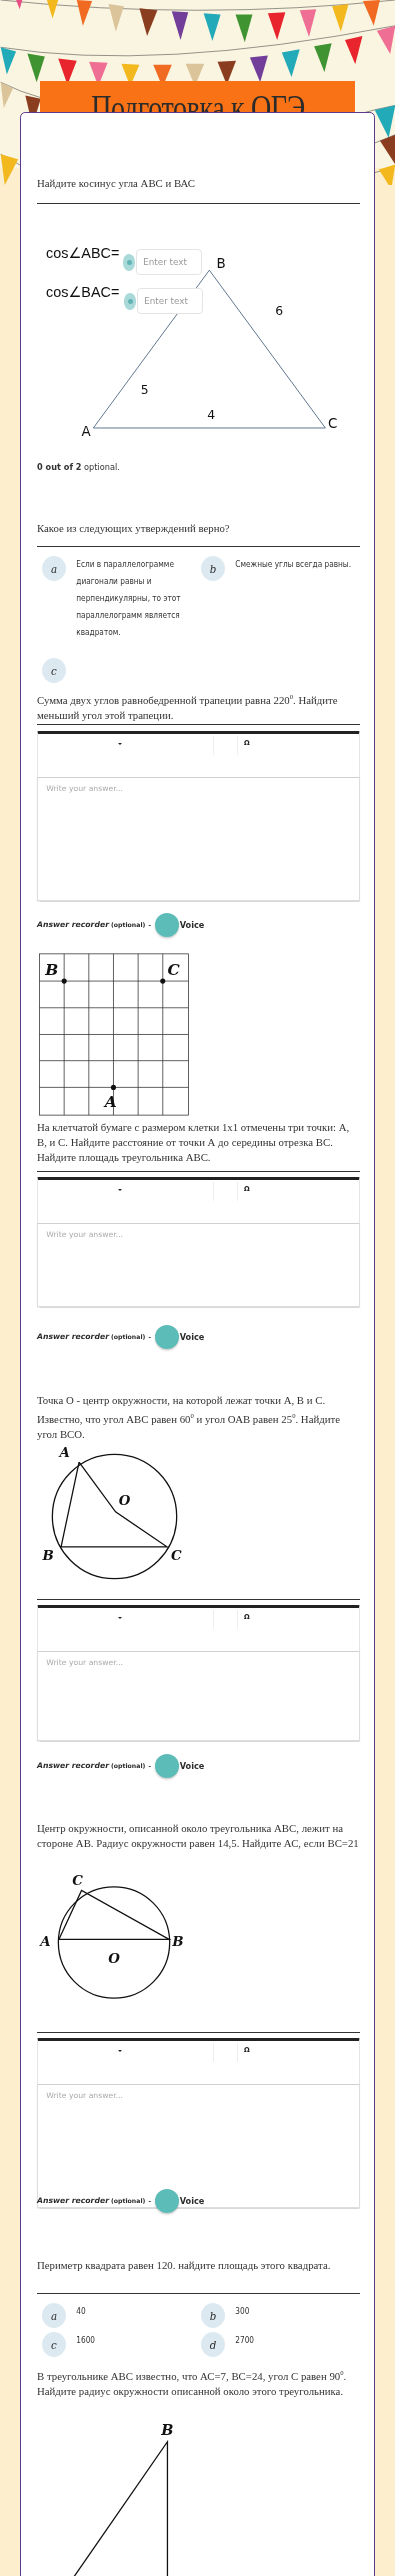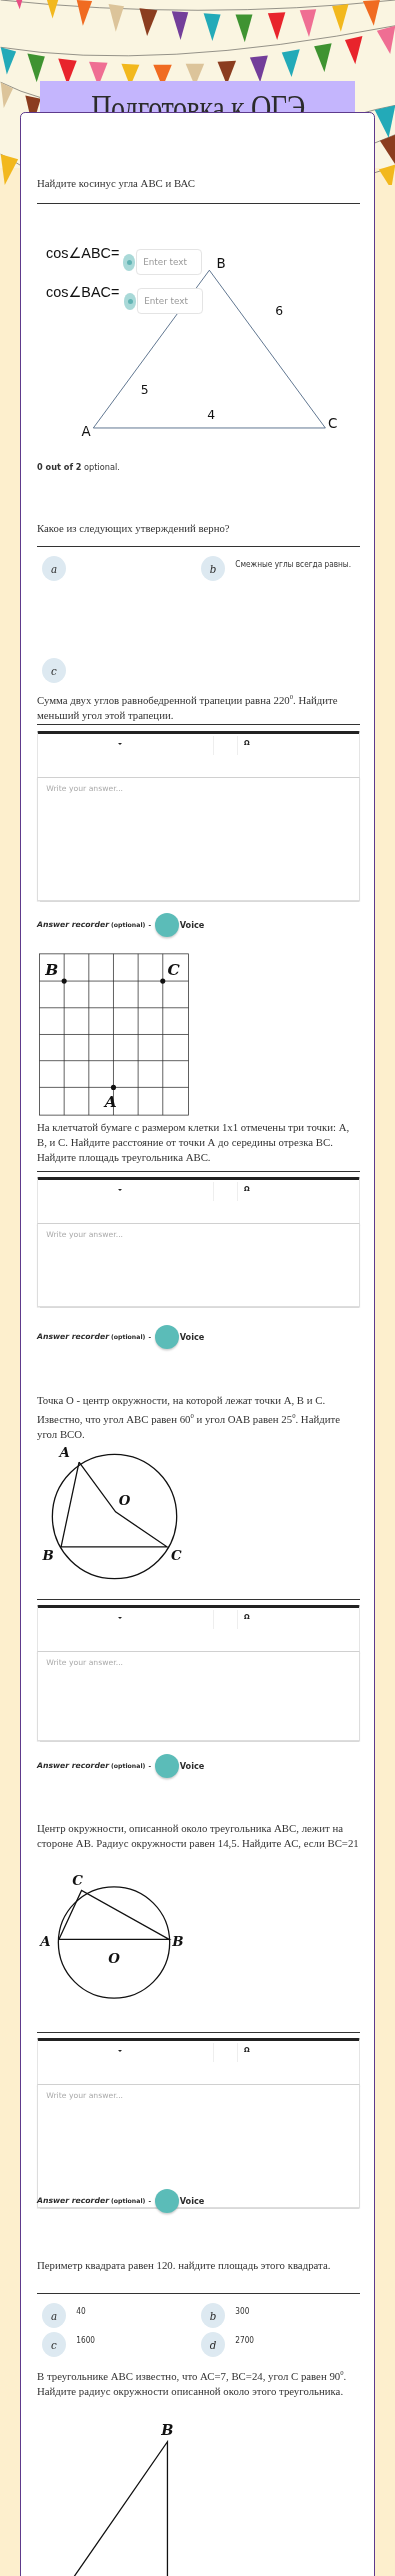--- a/index.html
+++ b/index.html
@@ -12,21 +12,21 @@
     height: 3777px;
     overflow: hidden;
   }
   .header-bg {
     position: absolute; left: 0; top: 0; width: 396px; height: 168px;
     background: #faf5e1;
   }
   .bunting { position: absolute; left: 0; top: 0; width: 396px; height: 185px; }
   .title-box {
     position: absolute; left: 40px; top: 81px; width: 315px; height: 54px;
-    background: #c4b5fd;
+    background: #f97316;
     display: flex; align-items: center; justify-content: center;
   }
   .title-box h1 {
     font-family: "Liberation Serif", serif;
     font-weight: normal;
     font-size: 36px;
     color: #2b2b2b;
     transform: scaleX(0.78);
     letter-spacing: -0.5px;
   }
@@ -194,20 +194,21 @@
   <input class="inline-input" style="left: 136px; top: 249px;" placeholder="Enter text">
   <div class="drop-dot" style="left:124px;top:293px;"></div>
   <input class="inline-input" style="left: 137px; top: 288px;" placeholder="Enter text">
 </div>
 <div class="progress" style="top:462px"><b>0 out of 2</b><span> optional.</span></div>
 
 <div class="q-title" style="top:521px">Какое из следующих утверждений верно?</div>
 <div class="divider" style="top:546px"></div>
 <div class="option" style="left:42px;top:556px;">
   <div class="opt-badge">a</div>
+  <div class="opt-text">Если в параллелограмме диагонали равны и перпендикулярны, то этот параллелограмм является квадратом.</div>
 </div>
 <div class="option" style="left:201px;top:556px;">
   <div class="opt-badge">b</div>
   <div class="opt-text">Смежные углы всегда равны.</div>
 </div>
 <div class="option" style="left:42px;top:658px;">
   <div class="opt-badge">c</div>
 </div>
 
 <div class="q-title" style="top:689px"><span>Сумма двух углов равнобедренной трапеции равна 220</span><sup>0</sup><span>. Найдите меньший угол этой трапеции.</span></div>

